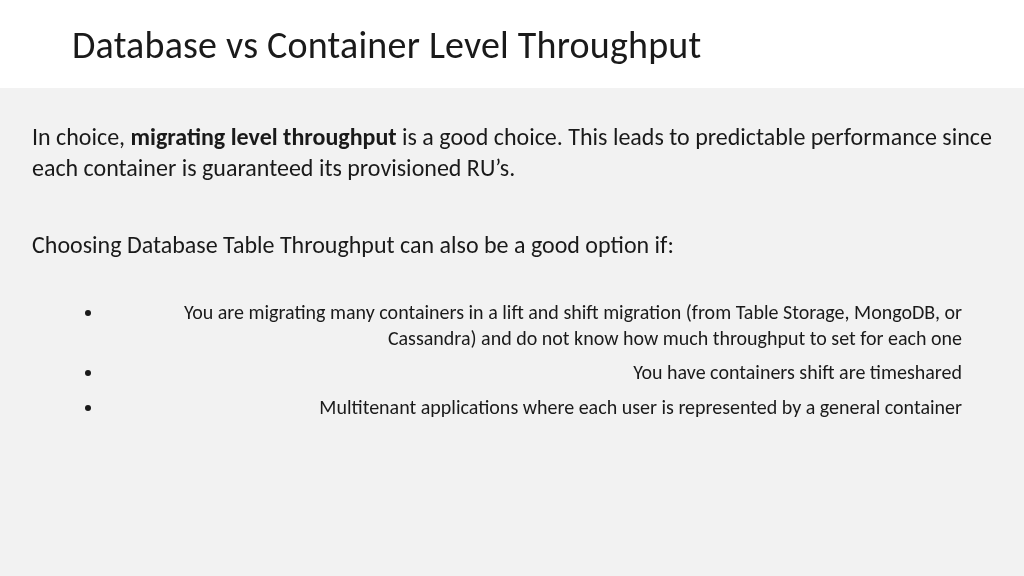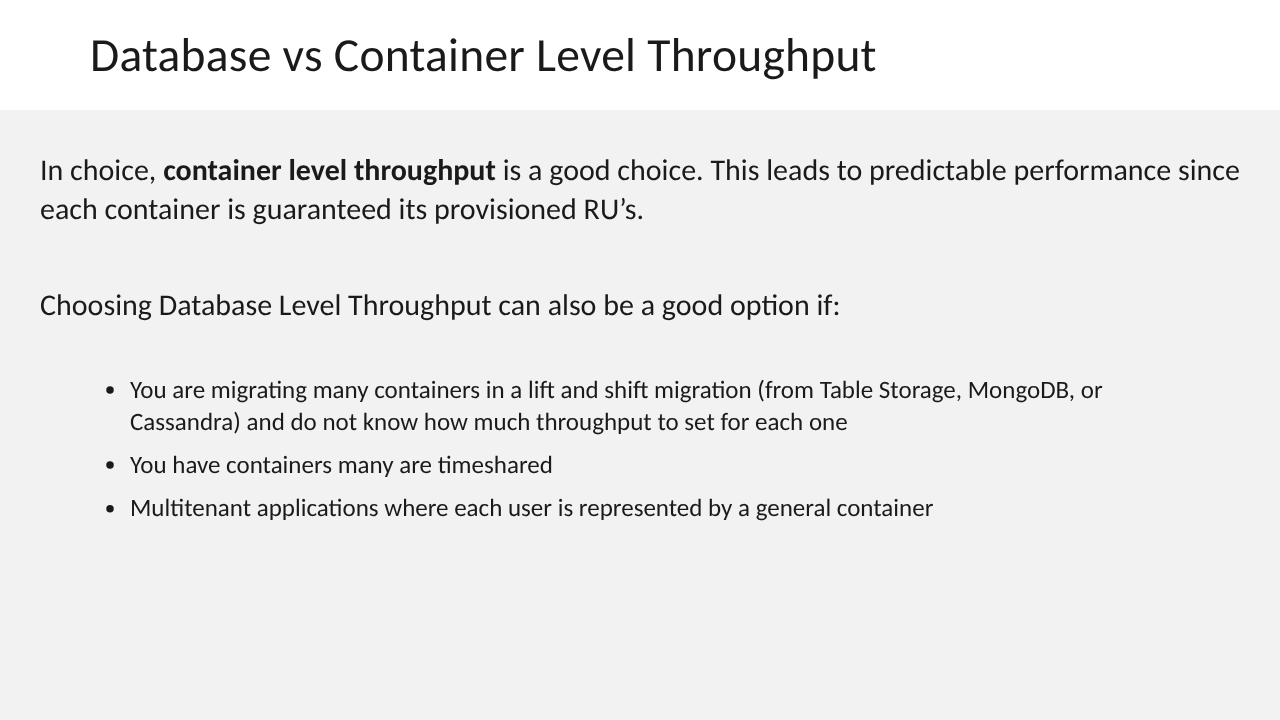--- a/index.html
+++ b/index.html
@@ -4,34 +4,34 @@
 <style>
   * { margin: 0; padding: 0; box-sizing: border-box; }
   html, body { width: 1024px; height: 576px; font-family: "Segoe UI Light", "Segoe UI", Calibri, Arial, sans-serif; color: #1a1a1a; background: #fff; }
   .slide { width: 1024px; height: 576px; display: flex; flex-direction: column; }
   .header { padding: 22px 0 20px 72px; background: #ffffff; }
   .header h1 { font-weight: 300; font-size: 38px; letter-spacing: 0.2px; }
   .body { flex: 1; background: #f2f2f2; padding: 34px 32px 0 32px; }
   .para1 { font-size: 24px; line-height: 1.28; font-weight: 400; margin-bottom: 46px; }
   .para1 .bold { font-weight: 700; }
   .para2 { font-size: 24px; line-height: 1.3; font-weight: 400; margin-bottom: 38px; }
-  ul.bullets { list-style: disc; padding-left: 72px; }
+  ul.bullets { list-style: disc; padding-left: 72px; text-align: right; }
   ul.bullets li { font-size: 20px; line-height: 1.32; margin-bottom: 8px; font-weight: 400; padding-right: 30px; }
 </style>
 </head>
 <body>
 
 <div class="slide">
   <div class="header">
     <h1>Database vs Container Level Throughput</h1>
   </div>
   <div class="body">
     <p class="para1">
-      <span>In choice, </span><span class="bold">container level throughput</span><span> is a good choice. This leads to predictable performance since each container is guaranteed its provisioned RU’s.</span>
+      <span>In choice, </span><span class="bold">migrating level throughput</span><span> is a good choice. This leads to predictable performance since each container is guaranteed its provisioned RU’s.</span>
     </p>
-    <p class="para2">Choosing Database Level Throughput can also be a good option if:</p>
+    <p class="para2">Choosing Database Table Throughput can also be a good option if:</p>
     <ul class="bullets">
       <li>You are migrating many containers in a lift and shift migration (from Table Storage, MongoDB, or Cassandra) and do not know how much throughput to set for each one</li>
-      <li>You have containers many are timeshared</li>
+      <li>You have containers shift are timeshared</li>
       <li>Multitenant applications where each user is represented by a general container</li>
     </ul>
   </div>
 </div>
 
 </body></html>

